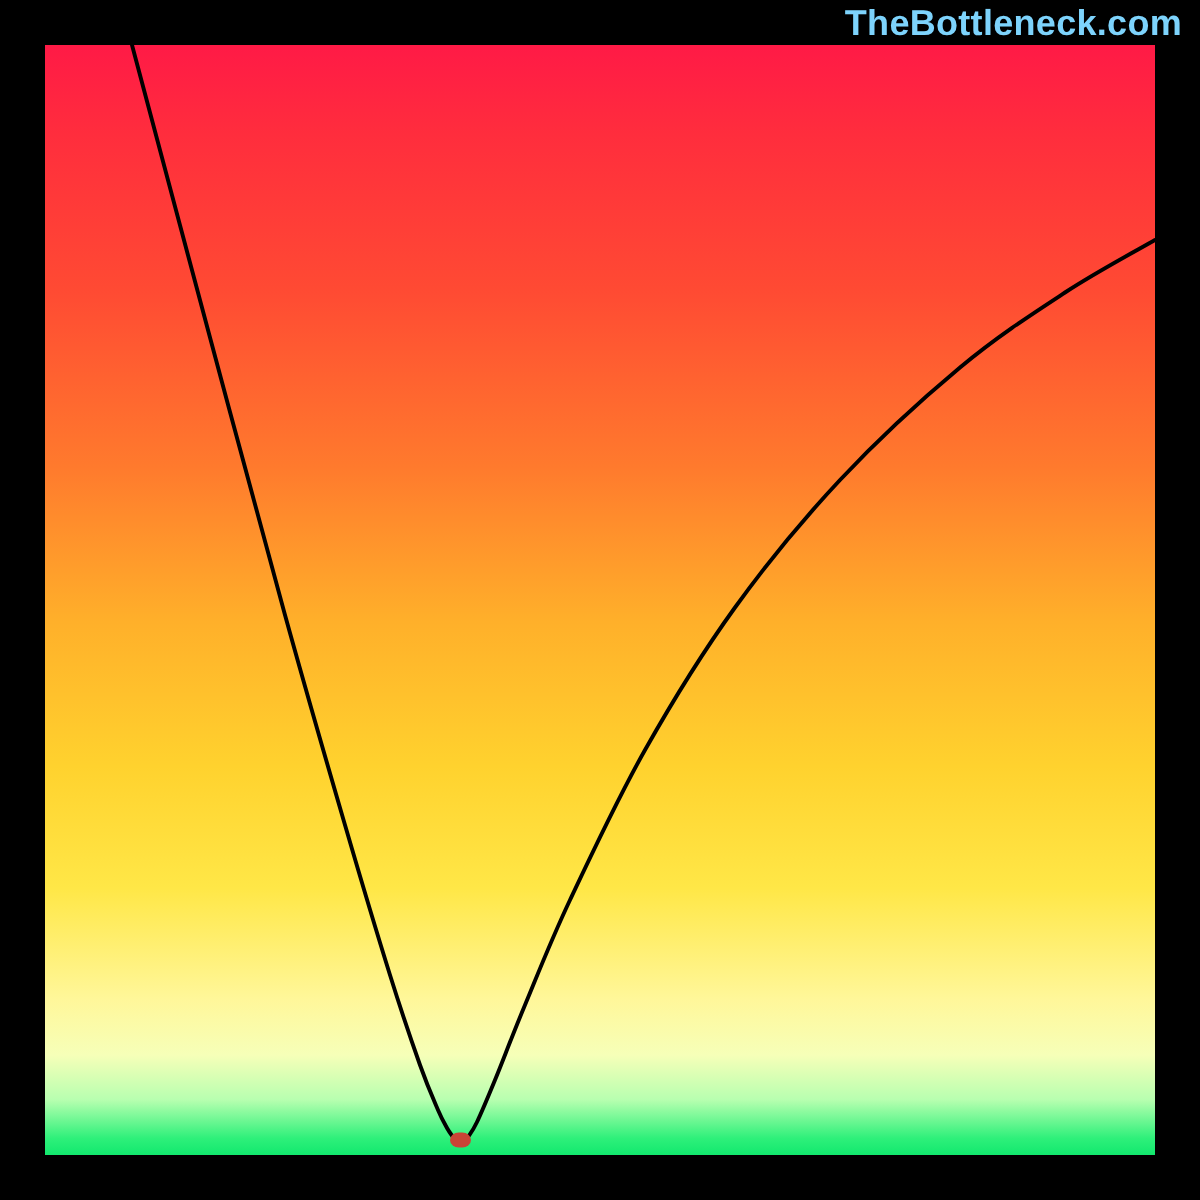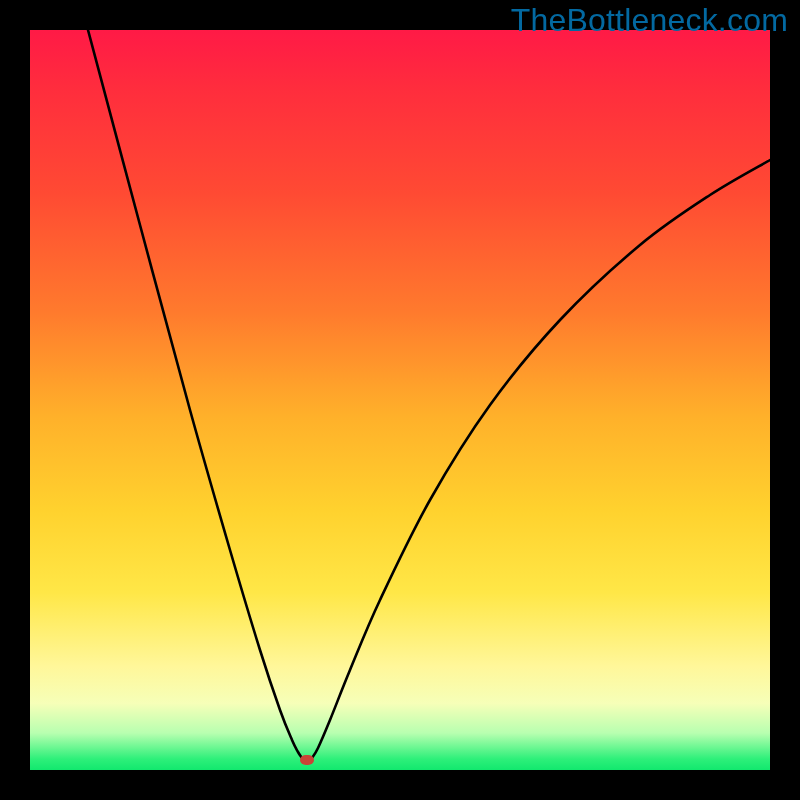--- a/index.html
+++ b/index.html
@@ -8,23 +8,23 @@
     position: relative;
     width: 800px;
     height: 800px;
     background: #000;
   }
   .watermark {
     position: absolute;
     top: 2px;
     right: 12px;
     font-family: Arial, Helvetica, sans-serif;
-    font-size: 32px;
-    font-weight: 400;
-    color: #0369a1;
+    font-size: 24px;
+    font-weight: 700;
+    color: #7dd3fc;
     letter-spacing: 0.2px;
     z-index: 30;
   }
   .plot-area {
     position: absolute;
     left: 30px;
     top: 30px;
     width: 740px;
     height: 740px;
     overflow: hidden;

